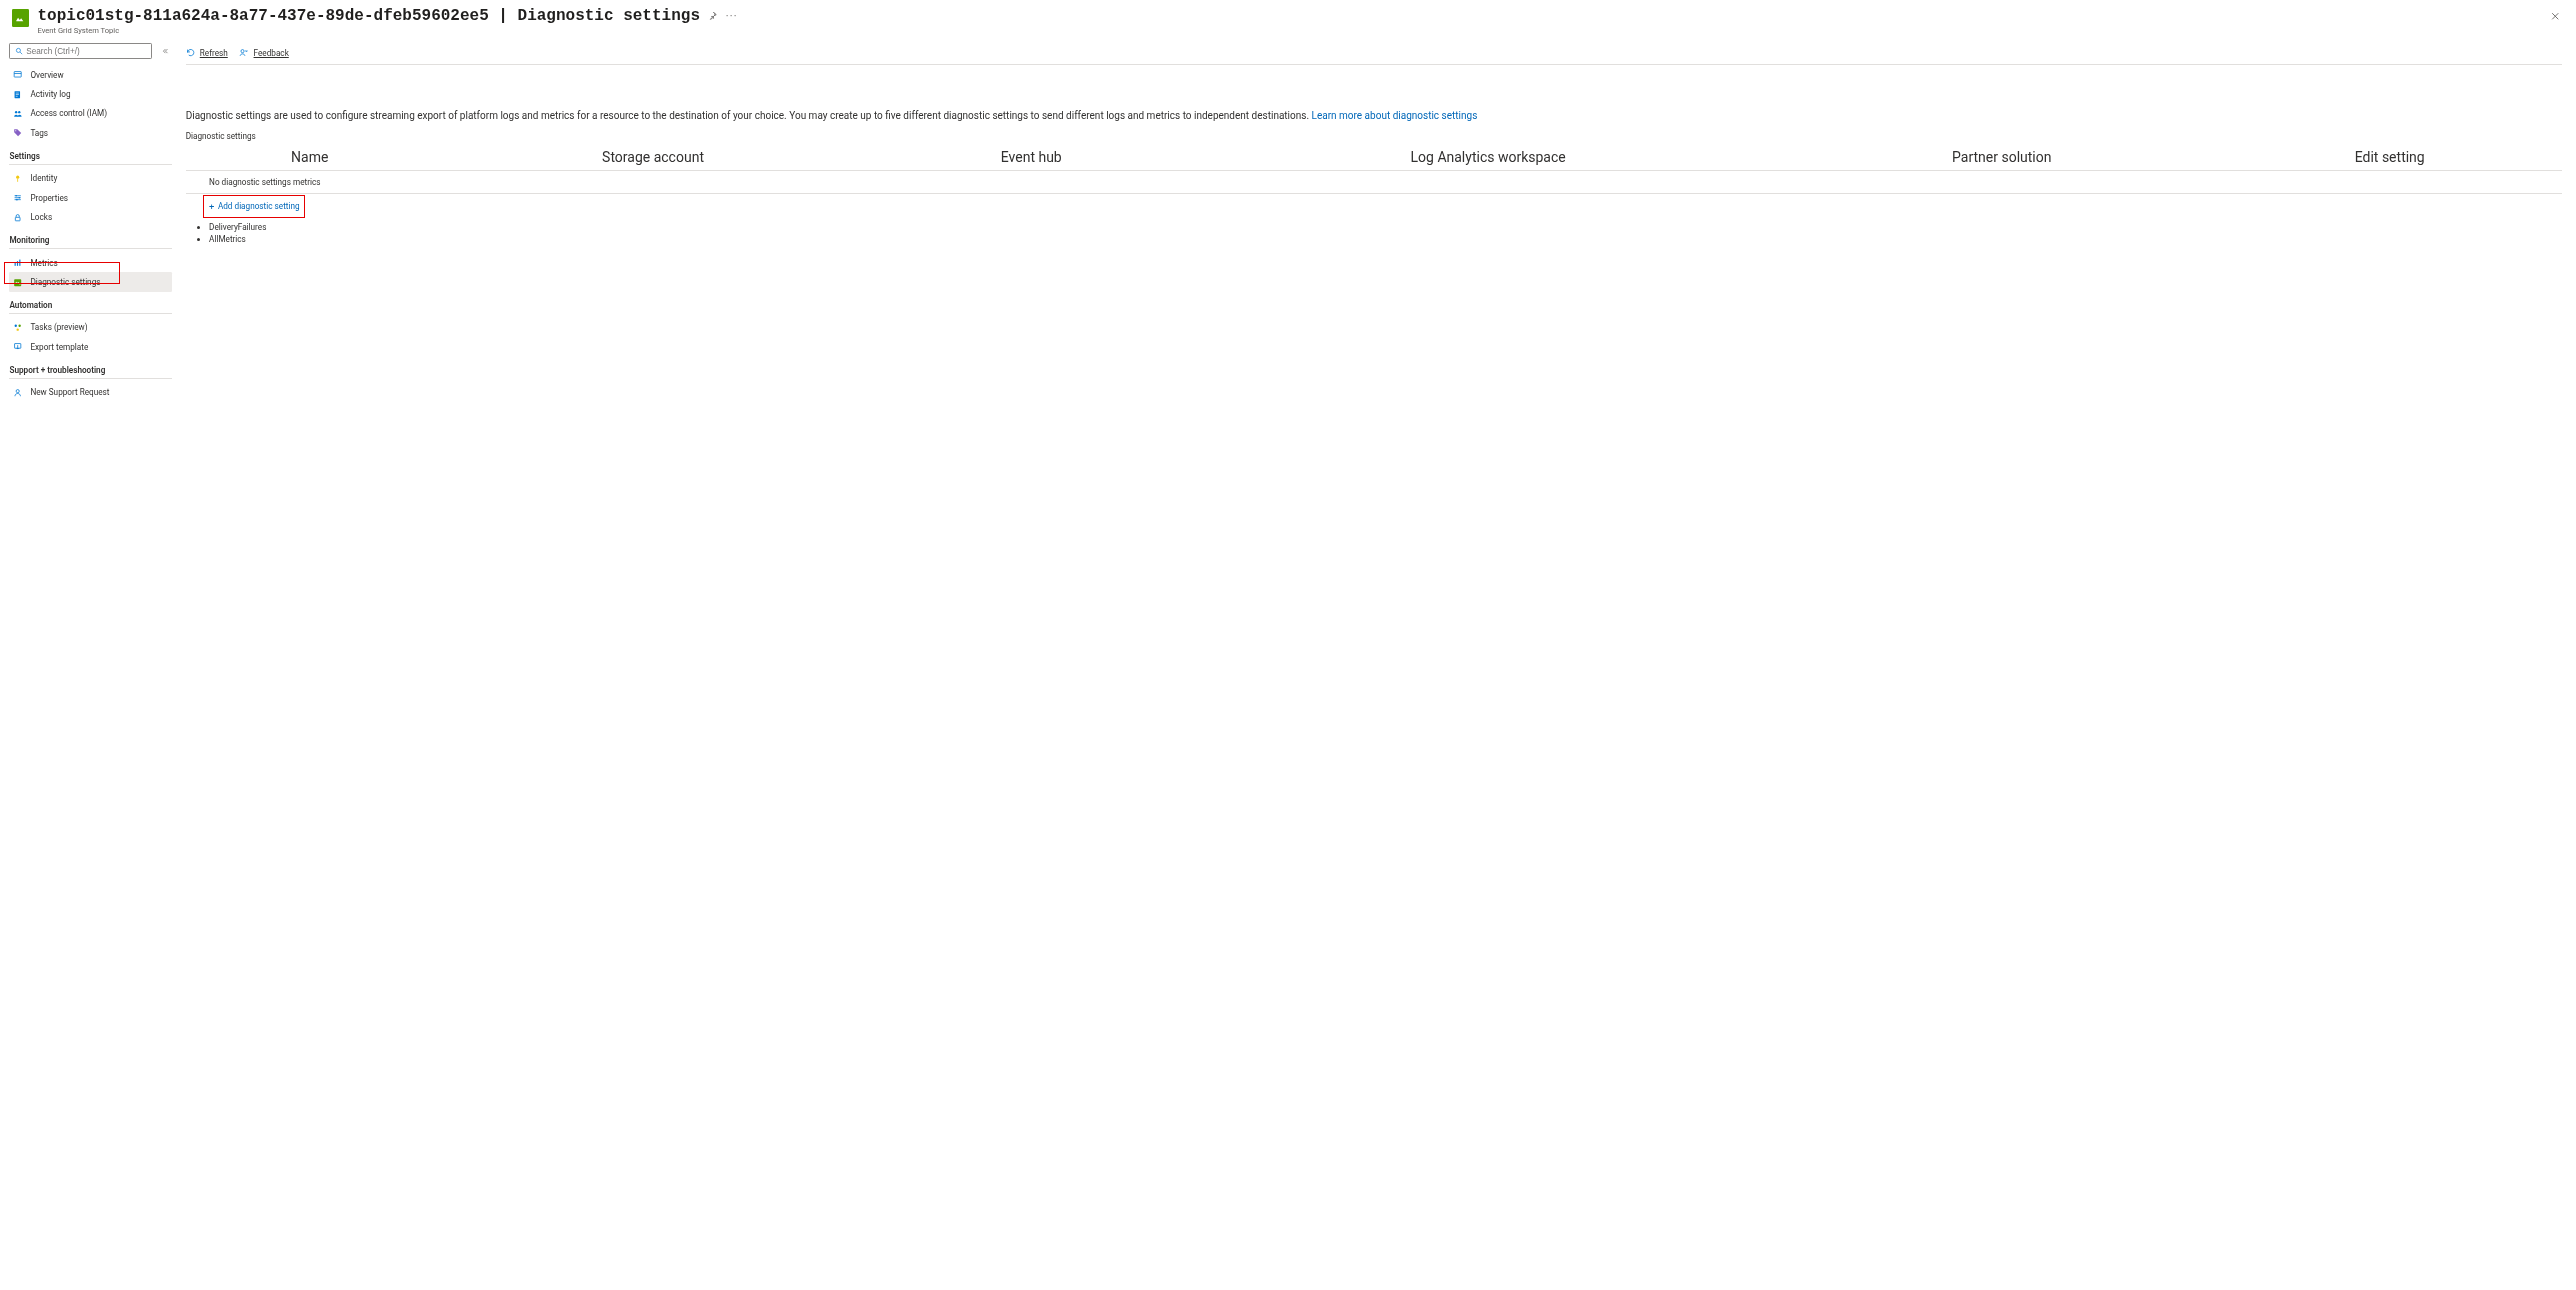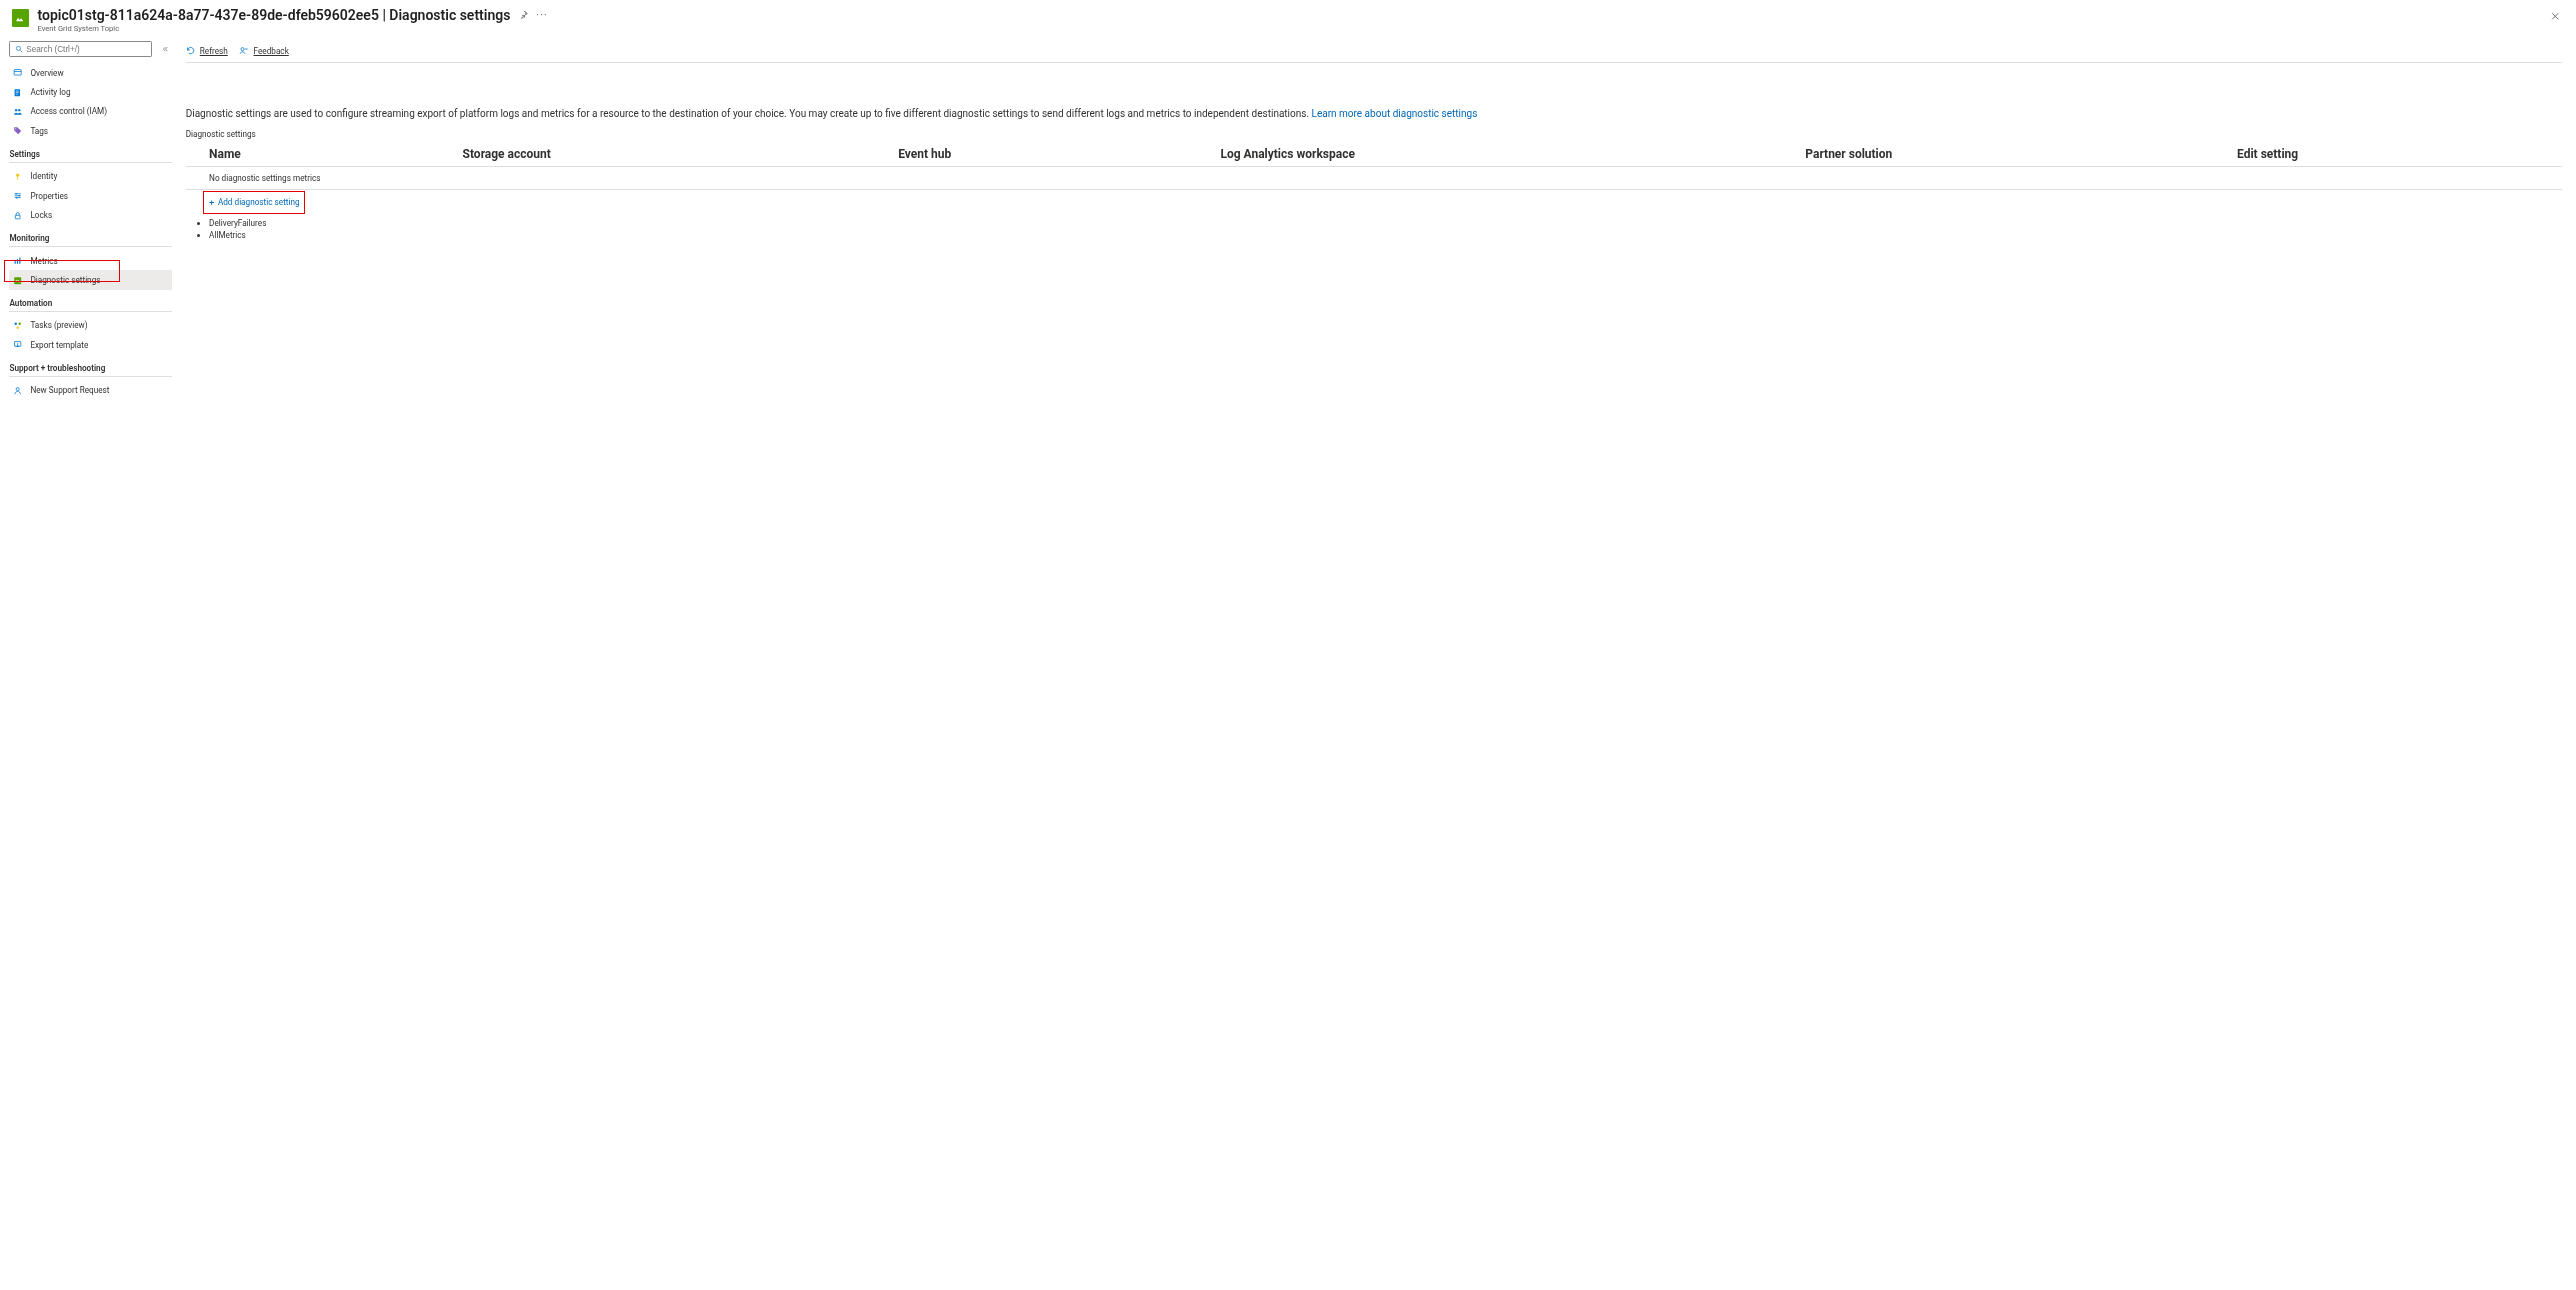--- a/index.html
+++ b/index.html
@@ -21,21 +21,21 @@
     background: #57a300;
     border-radius: 1.2px;
     display: flex; align-items: center; justify-content: center;
     color: #fff;
     margin-top: 2.3px;
     flex: none;
   }
   .resource-icon svg { width: 10.5px; height: 10.5px; }
   .title-block { flex: 1 1 auto; }
   .title-line { display: flex; align-items: center; gap: 8.2px; }
-  .title-text { font-size: 14px; font-weight: 600; color: #201f1e; }
+  .title-text { font-size: 16px; font-weight: 600; color: #201f1e; font-family: Liberation Mono, monospace; }
   .subtitle { font-size: 7.6px; color: #605e5c; margin-top: 1.2px; }
   .title-actions { display: flex; align-items: center; gap: 8.2px; color: #605e5c; }
   .title-actions .icon-btn { cursor: pointer; display:flex; align-items:center; }
   .close-btn { margin-left: auto; cursor: pointer; color: #605e5c; padding: 3.5px; }
   .close-btn svg { width: 10.5px; height: 10.5px; }
 
   .body { display: flex; flex: 1 1 auto; }
 
   .sidebar {
     width: 181px;
@@ -97,21 +97,21 @@
     display: flex; align-items: center; gap: 4.7px;
     color: #323130; cursor: pointer; font-size: 8.2px;
   }
   .tool-btn .ti { color:#0078d4; display:flex; }
   .intro { font-size: 10px; color:#323130; line-height: 1.4; margin-bottom: 8.2px; margin-top: 28px; }
   .intro a { color:#0067b8; text-decoration: none; cursor:pointer; }
   .section-label { font-size: 8.2px; color:#323130; margin-bottom: 3.5px; }
 
   .ds-table { width: 100%; border-collapse: collapse; margin-bottom: 2.3px; }
   .ds-table th {
-    text-align: left; font-weight: 700; font-size: 12px;
+    text-align: center; font-weight: 400; font-size: 14px;
     padding: 4.7px 23.4px 4.7px 23.4px;
     border-bottom: 0.6px solid #e1dfdd;
     color:#323130;
   }
   .ds-table td {
     padding: 5.9px 23.4px;
     border-bottom: 0.6px solid #e1dfdd;
     color:#323130;
   }
   .add-row { padding: 4.7px 23.4px 7px 23.4px; }

